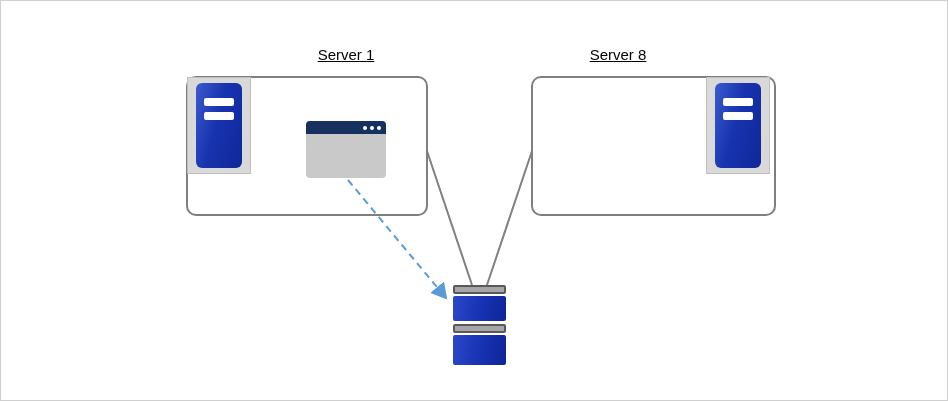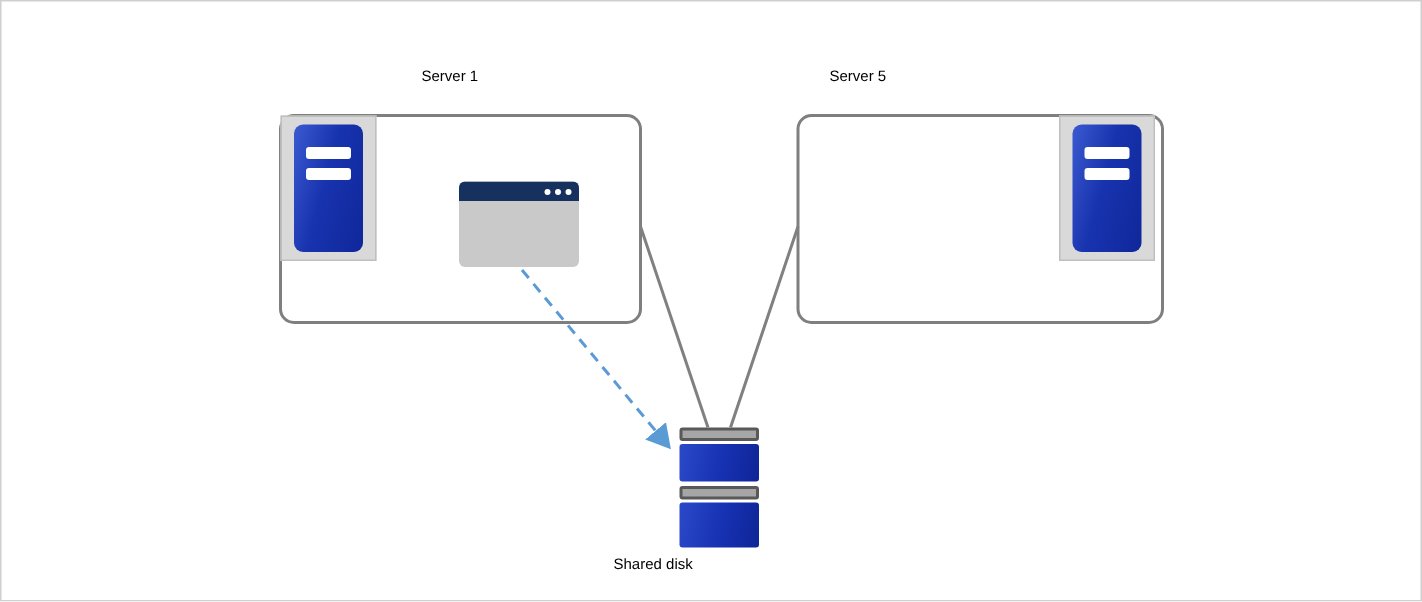--- a/index.html
+++ b/index.html
@@ -11,24 +11,25 @@
     box-sizing:border-box;
     overflow:hidden;
   }
   .connectors{position:absolute;left:0;top:0;width:948px;height:401px;pointer-events:none;z-index:5;}
   .gray-line{stroke:var(--line-gray,#808080);stroke-width:2;fill:none;}
   .dashed-arrow{stroke:var(--arrow-blue,#5b9bd5);stroke-width:2;stroke-dasharray:7 5;fill:none;}
   .arrowhead-fill{fill:var(--arrow-blue,#5b9bd5);}
   .label{
     position:absolute;
     color:#000000;
-    font-size:10px;
-    text-align:left;
+    font-size:15px;
+    text-align:center;
     white-space:nowrap;
     z-index:4;
+    text-decoration:underline;
   }
   .server1-label{left:280px;top:45px;width:130px;}
   .server2-label{left:552px;top:45px;width:130px;}
   .app-label{left:275px;top:93px;width:145px;}
   .disk-label{left:408px;top:370px;width:141px;}
   .box{
     position:absolute;
     background:#ffffff;
     border:2px solid var(--box-border,#7f7f7f);
     border-radius:10px;
@@ -114,21 +115,21 @@
       <marker id="arrow" markerWidth="9" markerHeight="9" refX="7" refY="4.5" orient="auto">
         <path class="arrowhead-fill" d="M0,0 L8,4.5 L0,9 Z"></path>
       </marker>
     </defs>
     <line class="gray-line" x1="426" y1="150" x2="471" y2="284"></line>
     <line class="gray-line" x1="531" y1="150" x2="486" y2="284"></line>
     <line class="dashed-arrow" x1="347" y1="179" x2="445" y2="297" marker-end="url(#arrow)"></line>
   </svg>
 
   <div class="label server1-label">Server 1</div>
-  <div class="label server2-label">Server 5</div>
+  <div class="label server2-label">Server 8</div>
 
   <div class="box server1-box"></div>
   <div class="box server2-box"></div>
 
   <div class="server-icon s1">
     <div class="tower">
       <div class="bar b1"></div>
       <div class="bar b2"></div>
     </div>
   </div>
@@ -149,15 +150,14 @@
     </div>
   </div>
 
   <div class="disk">
     <div class="cap"></div>
     <div class="platter p1"></div>
     <div class="cap"></div>
     <div class="platter p2"></div>
   </div>
 
-  <div class="label disk-label">Shared disk</div>
 
 </div>
 
 </body></html>

